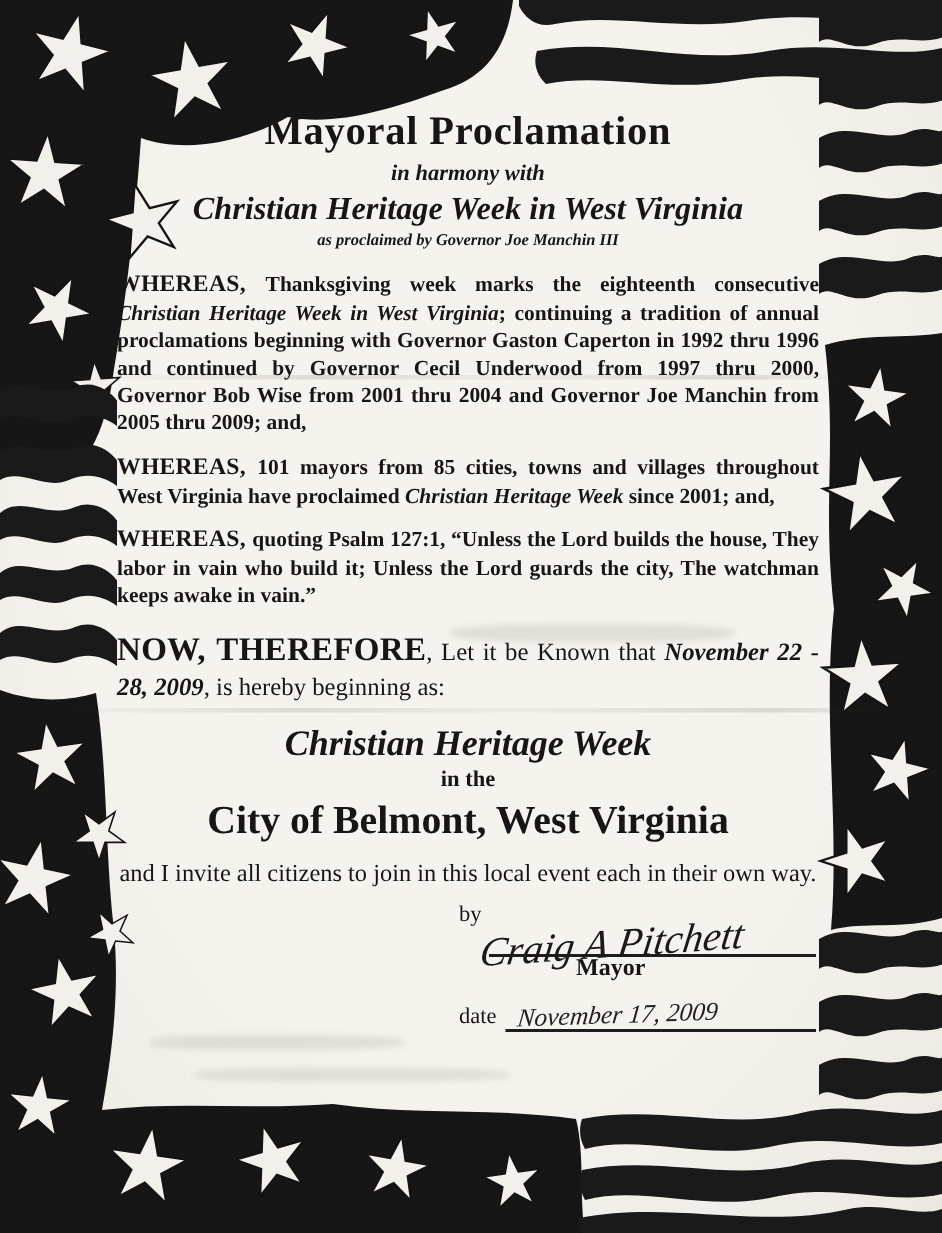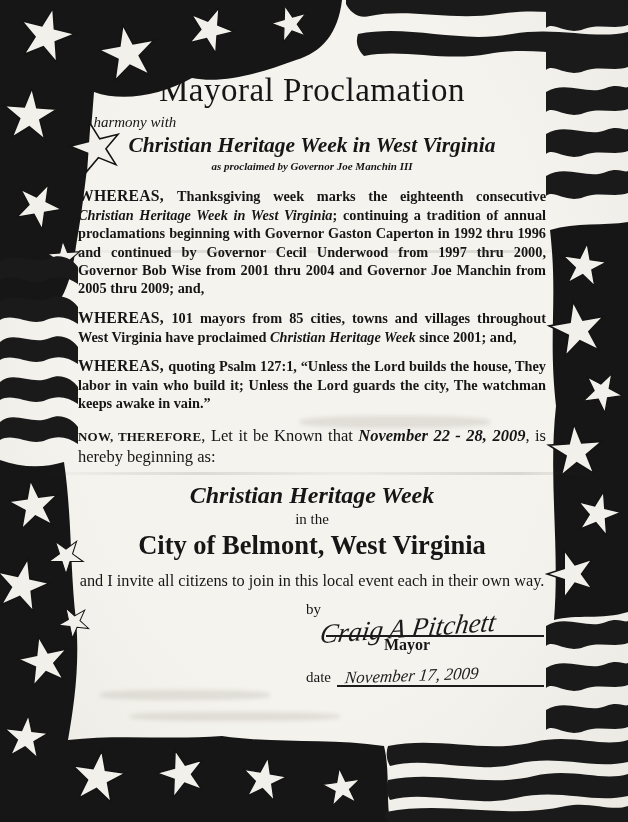--- a/index.html
+++ b/index.html
@@ -3,32 +3,32 @@
 <meta charset="utf-8">
 <style>
   html,body{margin:0;padding:0;}
   body{
     width:628px;height:822px;overflow:hidden;position:relative;
     background:radial-gradient(ellipse at 50% 42%, #f5f3ee 55%, #eae8e1 100%);
     font-family:"Liberation Serif", serif;color:#161616;
   }
   svg.border-art{position:absolute;inset:0;z-index:1;}
   .content{position:absolute;top:72px;left:78px;width:468px;z-index:2;}
-  .title{font-size:33px;font-weight:normal;text-align:center;margin:0 0 5px 0;letter-spacing:.5px;}
-  .harmony{font-size:15px;font-weight:normal;font-style:italic;text-align:left;margin:0;}
+  .title{font-size:27px;font-weight:bold;text-align:center;margin:0 0 5px 0;letter-spacing:.5px;}
+  .harmony{font-size:15px;font-weight:bold;font-style:italic;text-align:center;margin:0;}
   .event-title{font-size:21.5px;font-weight:bold;font-style:italic;text-align:center;margin:2px 0;}
   .website{font-size:13.5px;font-weight:bold;text-align:center;margin:1px 0;text-decoration:underline;}
   .proclaimed-by{font-size:11px;font-weight:bold;font-style:italic;text-align:center;margin:2px 0 14px 0;}
   p.whereas{font-size:14.3px;font-weight:bold;line-height:1.28;text-align:justify;margin:0 0 10px 0;}
   .lead{font-size:1.1em;letter-spacing:.2px;}
   p.therefore{font-size:16.5px;font-weight:normal;line-height:1.3;text-align:justify;margin:12px 0 0 0;}
-  p.therefore .lead{font-size:13px;font-weight:bold;}
+  p.therefore .lead{font-size:22px;font-weight:bold;}
   .bi{font-style:italic;font-weight:bold;}
   .proclaim-event{font-size:24px;font-weight:bold;font-style:italic;text-align:center;margin:14px 0 0 0;}
-  .proclaim-connector{font-size:15px;text-align:center;margin:2px 0;}
+  .proclaim-connector{font-size:15px;text-align:center;margin:2px 0;font-weight:bold;}
   .proclaim-city{font-size:26.5px;font-weight:bold;text-align:center;margin:2px 0;}
   .invitation{font-size:16.3px;text-align:center;margin:10px 0 0 0;}
   .sig-block{width:238px;margin:10px 2px 0 auto;font-size:15px;}
   .sig-row{display:flex;align-items:flex-start;gap:5px;height:34px;position:relative;}
   .sig-label{padding-bottom:1px;}
   .sig-line{flex:1;border-bottom:2px solid #1d1d1d;height:100%;position:relative;}
   .signature-text{
     position:absolute;left:-6px;bottom:-9px;white-space:nowrap;
     font-family:"Liberation Serif",serif;font-style:italic;font-size:27px;color:#1a1a1a;
     transform:rotate(-4deg) skewX(-12deg);

